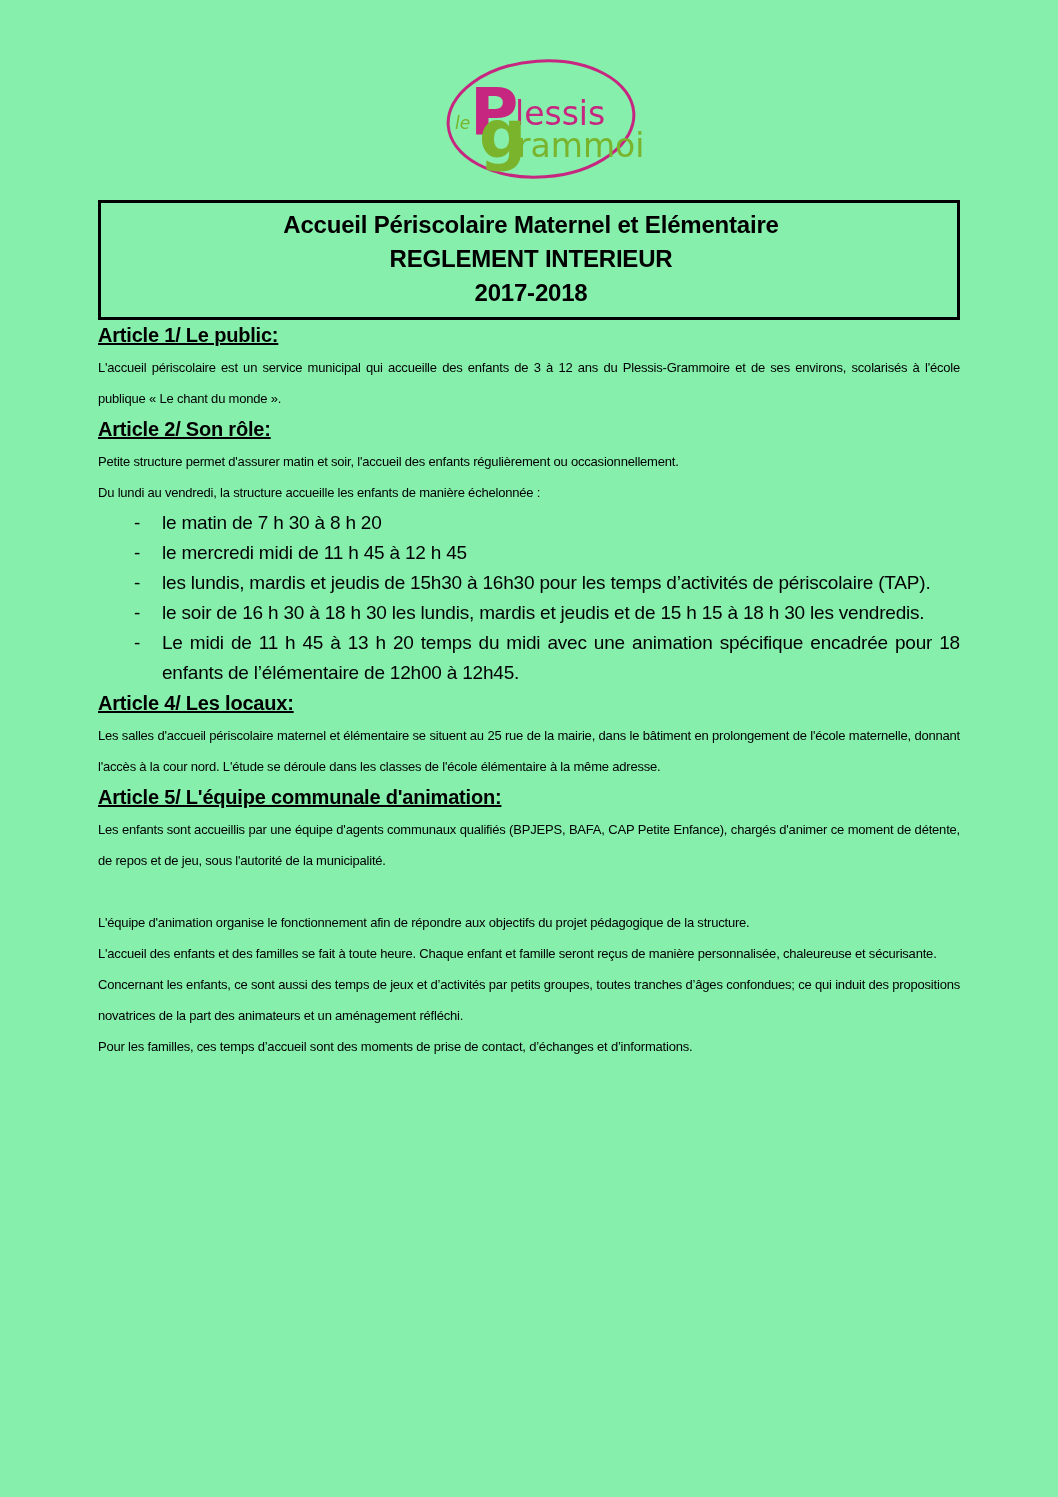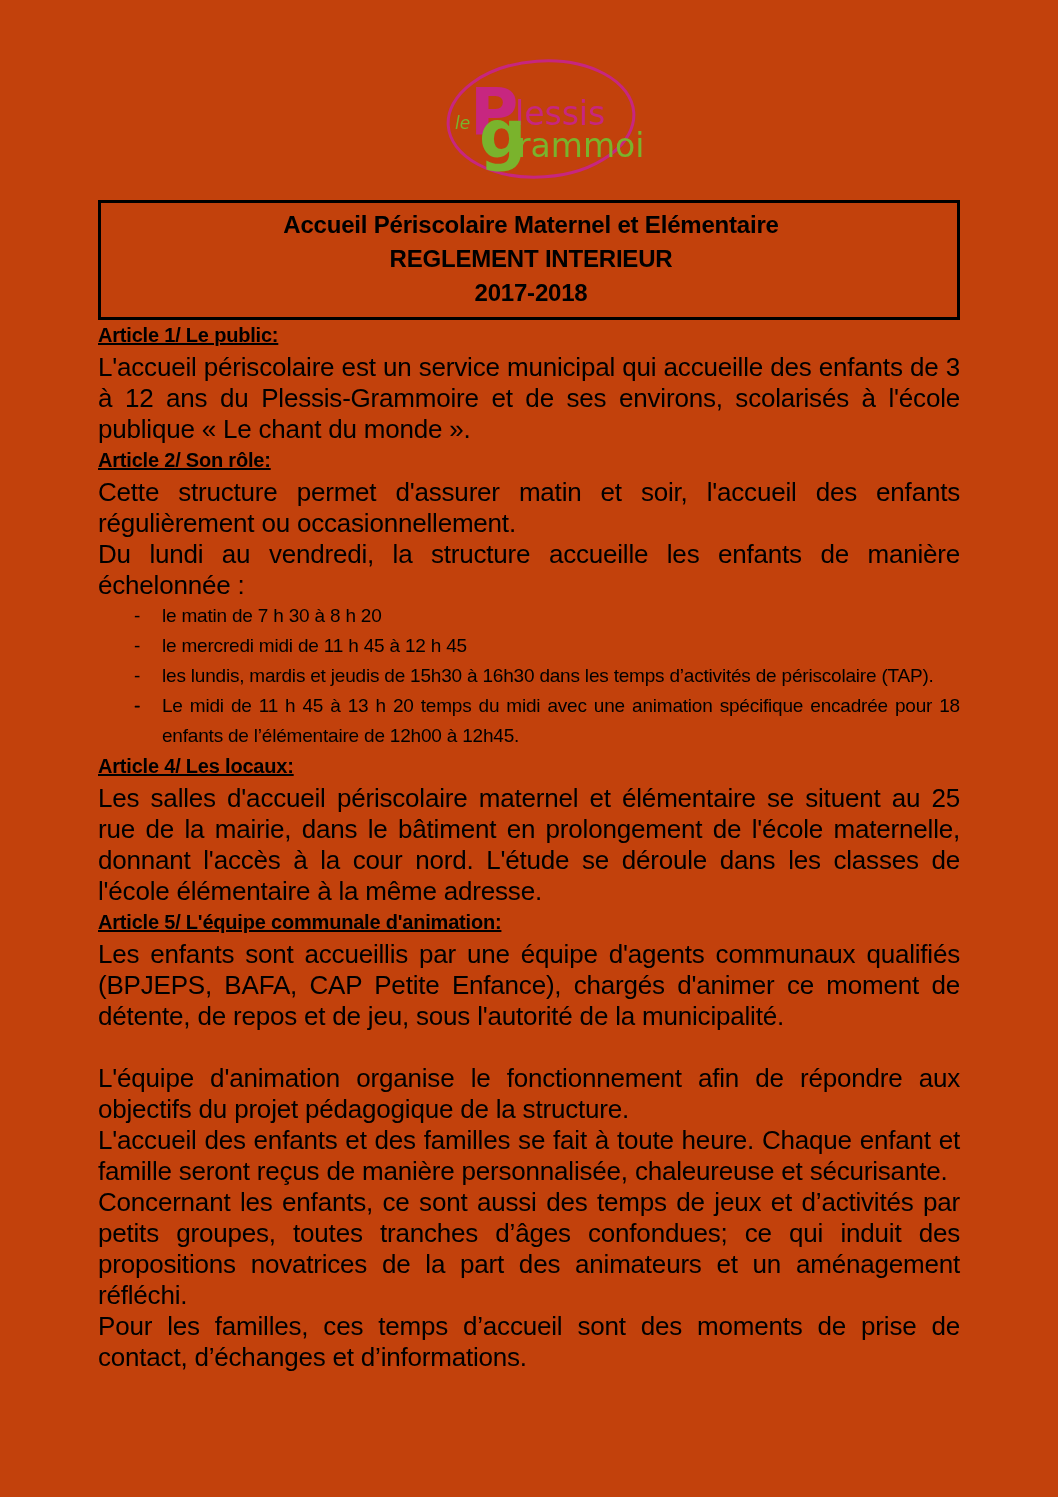--- a/index.html
+++ b/index.html
@@ -1,21 +1,21 @@
 <!DOCTYPE html>
 <html lang="fr"><head>
 <meta charset="utf-8">
 <style>
   html, body { margin: 0; padding: 0; background: #ffffff; }
   .page {
     position: relative;
     width: 1058px;
     height: 1497px;
     margin: 0 auto;
-    background: #c2410c;
+    background: #86efac;
     font-family: "Liberation Sans", sans-serif;
     color: #000000;
     overflow: hidden;
   }
   
   .logo-wrap {
     position: absolute;
     top: 55px;
     left: 443px;
     width: 200px;
@@ -45,21 +45,21 @@
   .article h2 {
     margin: 0 0 2px 0;
     font-size: 20px;
     font-weight: bold;
     text-decoration: underline;
     line-height: 30px;
     letter-spacing: -0.2px;
   }
   .article p {
     margin: 0;
-    font-size: 26px;
+    font-size: 13px;
     line-height: 31px;
     text-align: justify;
     letter-spacing: -0.2px;
   }
   .article p.gap-before { margin-top: 31px; }
   .bullets { margin: 0; padding: 0; list-style: none; }
   .bullets li {
     position: relative;
     padding-left: 64px;
     font-size: 19px;
@@ -97,40 +97,41 @@
       <div class="title-line">2017-2018</div>
     </div>
 
     <div class="article">
       <h2>Article 1/ Le public:</h2>
       <p>L'accueil périscolaire est un service municipal qui accueille des enfants de 3 à 12 ans du Plessis-Grammoire et de ses environs, scolarisés à l'école publique « Le chant du monde ».</p>
     </div>
 
     <div class="article">
       <h2>Article 2/ Son rôle:</h2>
-      <p>Cette structure permet d'assurer matin et soir, l'accueil des enfants régulièrement ou occasionnellement.</p>
+      <p>Petite structure permet d'assurer matin et soir, l'accueil des enfants régulièrement ou occasionnellement.</p>
     </div>
 
     <div class="article">
       <p>Du lundi au vendredi, la structure accueille les enfants de manière échelonnée :</p>
       <ul class="bullets">
         <li>
           <span class="dash">-</span>
           <span>le matin de 7 h 30 à 8 h 20</span>
         </li>
         <li>
           <span class="dash">-</span>
           <span>le mercredi midi de 11 h 45 à 12 h 45</span>
         </li>
         <li>
           <span class="dash">-</span>
-          <span>les lundis, mardis et jeudis de 15h30 à 16h30 dans les temps d’activités de périscolaire (TAP).</span>
+          <span>les lundis, mardis et jeudis de 15h30 à 16h30 pour les temps d’activités de périscolaire (TAP).</span>
         </li>
         <li>
           <span class="dash">-</span>
+          <span>le soir de 16 h 30 à 18 h 30 les lundis, mardis et jeudis et de 15 h 15 à 18 h 30 les vendredis.</span>
         </li>
         <li>
           <span class="dash">-</span>
           <span>Le midi de 11 h 45 à 13 h 20 temps du midi avec une animation spécifique encadrée pour 18 enfants de l’élémentaire de 12h00 à 12h45.</span>
         </li>
       </ul>
     </div>
 
     <div class="article">
       <h2>Article 4/ Les locaux:</h2>

